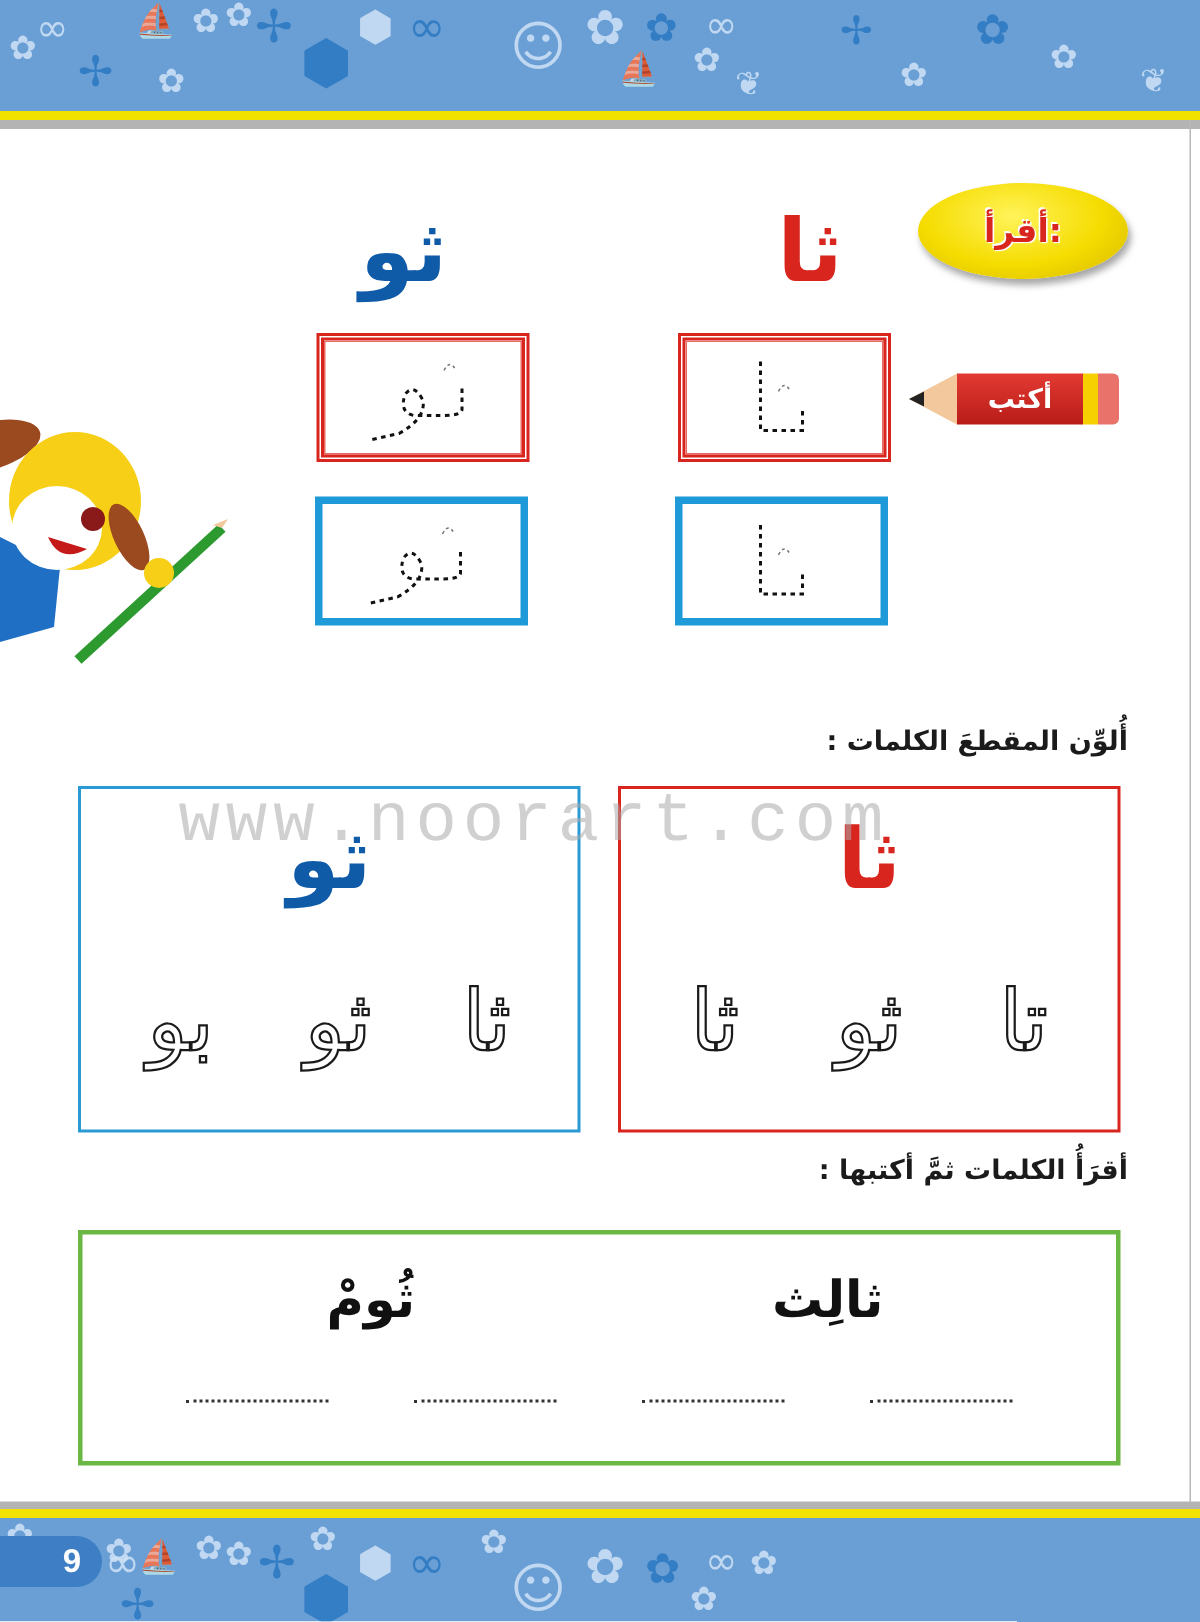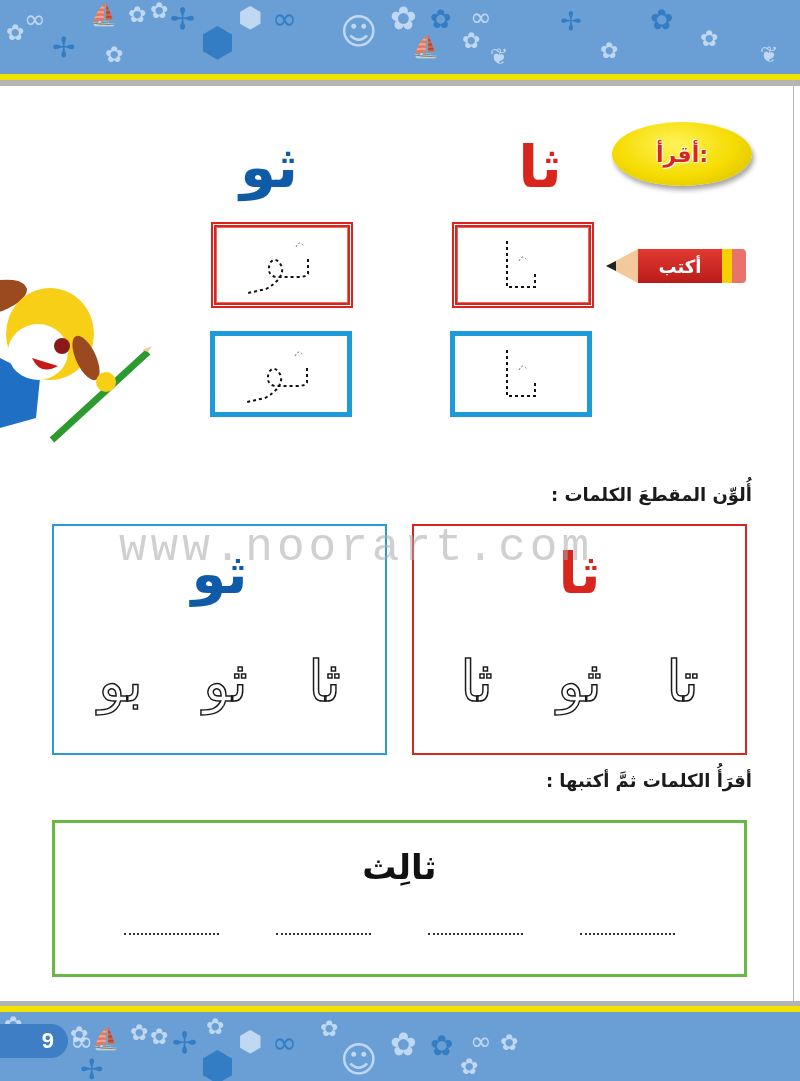--- a/index.html
+++ b/index.html
@@ -169,20 +169,21 @@
     <span>بو</span>
   </div>
 </div>
 
 <div class="watermark">www.noorart.com</div>
 
 <div class="instruction" style="top:770px;">أقرَأُ الكلمات ثمَّ أكتبها :</div>
 <div class="words-box">
   <div class="words">
     <div class="word">ثالِث</div>
+    <div class="word">ثُومْ</div>
   </div>
   <div class="lines">
     <div class="line"></div>
     <div class="line"></div>
     <div class="line"></div>
     <div class="line"></div>
   </div>
 </div>
 
 <div class="stripe gray" style="top:1001px;height:5px;"></div>

